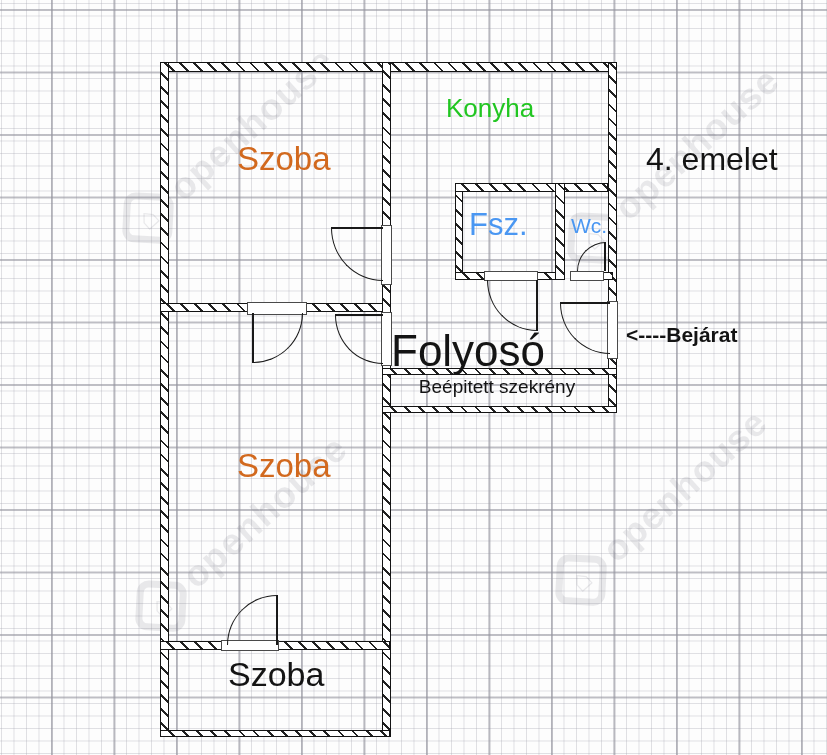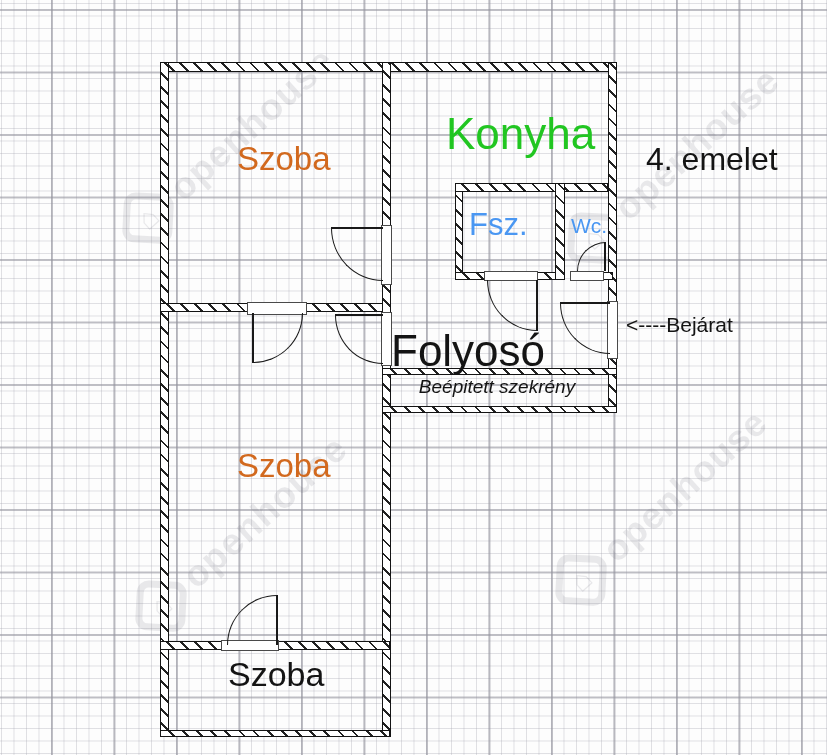--- a/index.html
+++ b/index.html
@@ -121,23 +121,23 @@
   <div class="leaf" style="left:604px;top:242px;width:2px;height:29px;"></div>
   <div class="arc arc-nw" style="left:577px;top:242px;width:29px;height:29px;"></div>
 
   <div class="leaf" style="left:560px;top:302px;width:50px;height:2px;"></div>
   <div class="arc arc-sw" style="left:560px;top:303px;width:50px;height:51px;"></div>
 
   <div class="leaf" style="left:276px;top:595px;width:2px;height:50px;"></div>
   <div class="arc arc-nw" style="left:227px;top:595px;width:50px;height:50px;"></div>
 
   <div class="lbl" style="left: 237px; top: 142px; font-size: 33px; color: rgb(210, 105, 30);">Szoba</div>
-  <div class="lbl" style="left: 446px; top: 111px; font-size: 44px; color: rgb(33, 198, 33);">Konyha</div>
+  <div class="lbl" style="left: 446px; top: 95px; font-size: 26px; color: rgb(33, 198, 33);">Konyha</div>
   <div class="lbl" style="left:646px;top:143px;font-size:32px;color:#141414;">4. emelet</div>
   <div class="lbl" style="left: 469px; top: 209px; font-size: 31px; color: rgb(74, 151, 242); text-align: center;">Fsz.</div>
   <div class="lbl" style="left: 571px; top: 215px; font-size: 21px; color: rgb(74, 151, 242);">Wc.</div>
   <div class="lbl" style="left: 391px; top: 328px; font-size: 44px; color: rgb(20, 20, 20);">Folyosó</div>
-  <div class="lbl" style="left:626px;top:314px;font-size:21px;color:#141414;">&lt;----Bejárat</div>
-  <div class="lbl" style="left: 384px; top: 377px; width: 226px; text-align: center; font-size: 19px; color: rgb(20, 20, 20); font-style: italic;">Beépitett szekrény</div>
+  <div class="lbl" style="left:626px;top:324px;font-size:21px;color:#141414;font-weight:bold;">&lt;----Bejárat</div>
+  <div class="lbl" style="left: 384px; top: 377px; width: 226px; text-align: center; font-size: 19px; color: rgb(20, 20, 20);">Beépitett szekrény</div>
   <div class="lbl" style="left: 237px; top: 449px; font-size: 33px; color: rgb(210, 105, 30);">Szoba</div>
   <div class="lbl" style="left: 228px; top: 657px; font-size: 34px; color: rgb(20, 20, 20);">Szoba</div>
 
 </div>
 
 </body></html>

